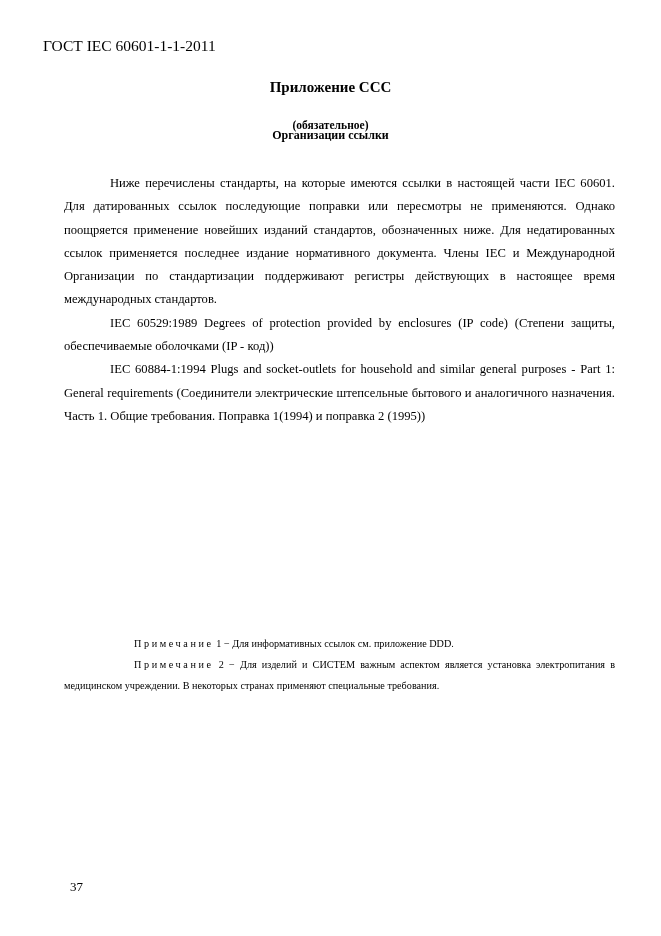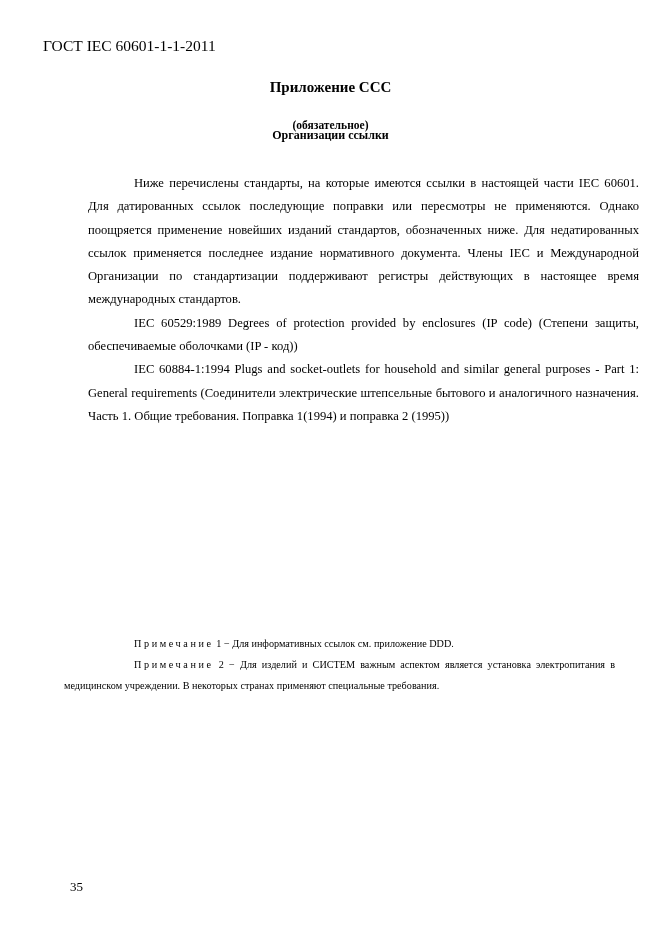--- a/index.html
+++ b/index.html
@@ -3,21 +3,21 @@
   <meta charset="utf-8">
   <style>
     html, body { margin: 0; padding: 0; background: #ffffff; }
     body { width: 661px; height: 936px; position: relative; overflow: hidden;
            font-family: "Liberation Serif", "DejaVu Serif", serif; color: #000; }
     .hdr { position: absolute; left: 43px; top: 37px; font-size: 15.5px; }
     .title { position: absolute; left: 0; width: 661px; text-align: center; font-weight: bold; }
     .t1 { top: 63px; font-size: 15px; margin-top: 16px; }
     .t2 { top: 102px; font-size: 11.5px; margin-top: 17px; }
     .t3 { top: 128px; font-size: 12px; }
-    .body { position: absolute; left: 64px; width: 551px; top: 172px; font-size: 12.6px; line-height: 23.3px; margin-left: 24px; }
+    .body { position: absolute; left: 64px; width: 551px; top: 172px; font-size: 12.6px; line-height: 23.3px; }
     .body p { margin: 0; text-align: justify; text-indent: 46px; }
     .notes { position: absolute; left: 64px; width: 551px; top: 633px; font-size: 10.2px; line-height: 21px; }
     .notes p { margin: 0; text-indent: 46px; text-align: justify; }
     .sp { letter-spacing: 2.6px; margin-left: 24px; }
     .pg { position: absolute; left: 70px; top: 879px; font-size: 13px; }
   </style>
 </head>
 <body>
 
 <div class="hdr">ГОСТ IEC 60601-1-1-2011</div>
@@ -30,13 +30,13 @@
   <p>Ниже перечислены стандарты, на которые имеются ссылки в настоящей части IEC 60601. Для датированных ссылок последующие поправки или пересмотры не применяются. Однако поощряется применение новейших изданий стандартов, обозначенных ниже. Для недатированных ссылок применяется последнее издание нормативного документа. Члены IEC и Международной Организации по стандартизации поддерживают регистры действующих в настоящее время международных стандартов.</p>
   <p>IEC 60529:1989 Degrees of protection provided by enclosures (IP code) (Степени защиты, обеспечиваемые оболочками (IP - код))</p>
   <p>IEC 60884-1:1994 Plugs and socket-outlets for household and similar general purposes - Part 1: General requirements (Соединители электрические штепсельные бытового и аналогичного назначения. Часть 1. Общие требования. Поправка 1(1994) и поправка 2 (1995))</p>
 </div>
 
 <div class="notes">
   <p><span class="sp">Примечание</span> <span>1 − Для информативных ссылок см. приложение DDD.</span></p>
   <p><span class="sp">Примечание</span> <span>2 − Для изделий и СИСТЕМ важным аспектом является установка электропитания в медицинском учреждении. В некоторых странах применяют специальные требования.</span></p>
 </div>
 
-<div class="pg">35</div>
+<div class="pg">37</div>
 
 </body></html>

